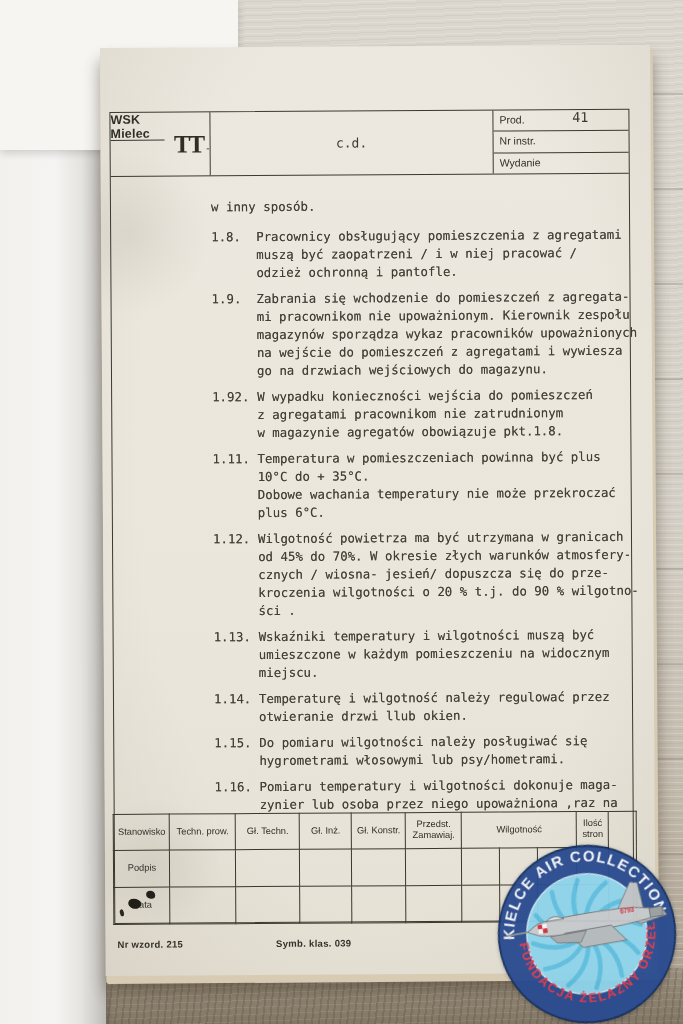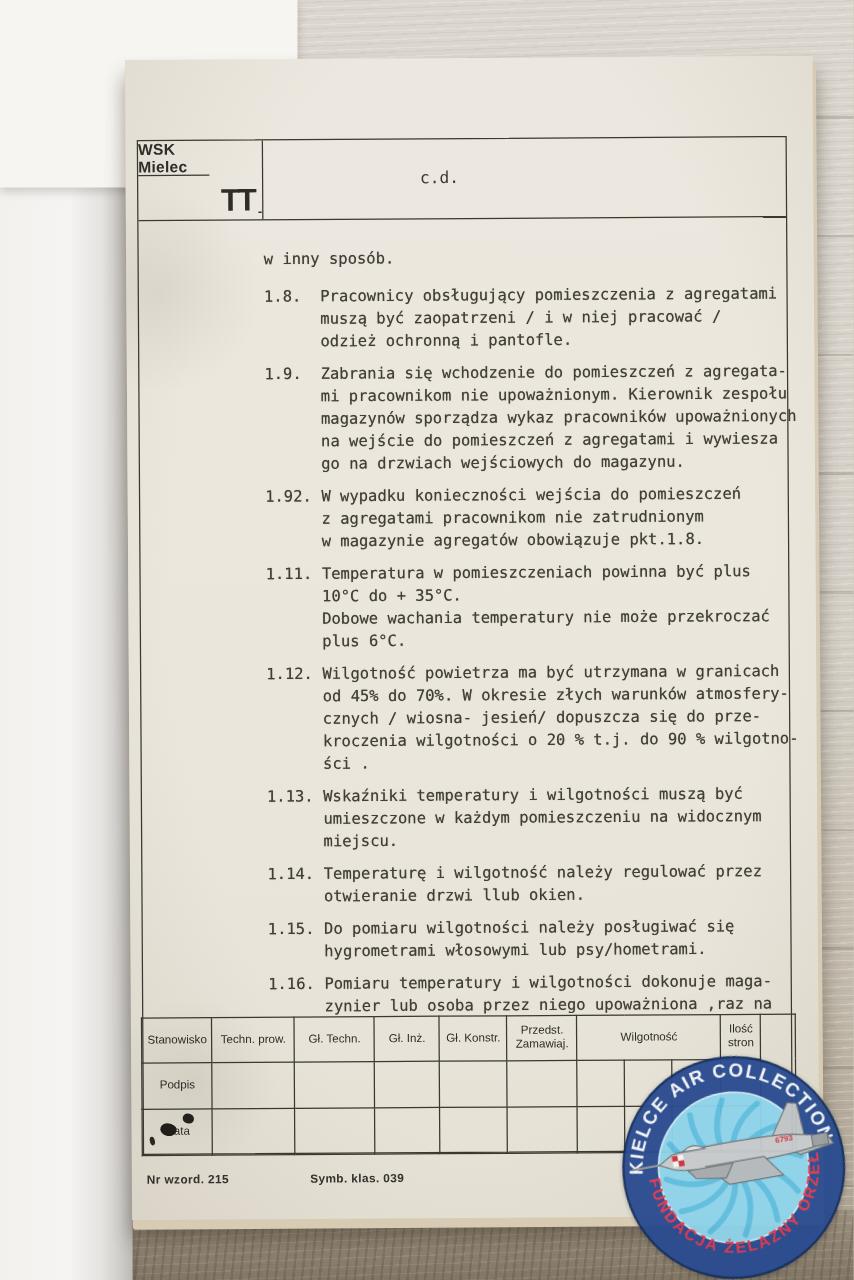--- a/index.html
+++ b/index.html
@@ -41,22 +41,22 @@
 
   
   .frame { position:absolute; left:9px; top:64px; width:520px; height:812px;
     border:1.6px solid #3a382f; color:#2f2d27; }
 
   .header-grid { display:grid; grid-template-columns:100px 1fr 136px; height:64px;
     border-bottom:1.6px solid #3a382f; }
   .h-left { border-right:1.6px solid #3a382f; display:flex; flex-direction:row; }
   .wsk { height:28px; border-bottom:1.6px solid #3a382f; display:flex; align-items:center;
     justify-content:center; font-weight:bold; font-size:12.5px; letter-spacing:.2px; }
-  .tt { flex:1; display:flex; align-items:flex-end; padding-left:9px;
-    font-family:Liberation Sans, sans-serif; font-weight:bold; font-size:25px; letter-spacing:-2px; }
+  .tt { flex:1; display:flex; align-items:center; padding-left:9px;
+    font-family:Liberation Serif, serif; font-weight:bold; font-size:25px; letter-spacing:-2px; }
   .tt .suffix { font-size:10px; font-weight:bold; margin:8px 0 0 3px; letter-spacing:0; }
   .h-center { display:flex; align-items:center; justify-content:center;
     font-family:"DejaVu Sans Mono",monospace; font-size:13px; color:#3a382f; }
   .h-right { border-left:1.6px solid #3a382f; display:flex; flex-direction:column; font-size:10.5px; }
   .h-row { flex:1; border-bottom:1.6px solid #3a382f; padding:3px 0 0 6px; position:relative; }
   .h-row:last-child { border-bottom:none; }
   .prod-val { position:absolute; right:40px; top:-1px;
     font-family:"DejaVu Sans Mono",monospace; font-size:13.5px; color:#3a382f; }
 
   
@@ -74,21 +74,21 @@
   table.approval td { border:1.4px solid #3a382f; font-size:9.3px; text-align:center;
     vertical-align:middle; padding:0; white-space:pre-line; line-height:1.15; overflow:hidden; }
   td.rowlabel { text-align:left; padding-left:6px; font-size:10px; }
   td.otrz { font-size:11px; }
   td.ilosc { font-size:8.6px;border-radius:16px; }
   td.nine { font-family:"DejaVu Serif",serif; font-style:italic; font-size:16px;
     vertical-align:top; padding-top:6px; color:#3a382f; }
 
   .footnote { position:absolute; left:12px; top:891px; font-size:9.5px; font-weight:bold;
     color:#33312b; letter-spacing:.3px; }
-  .footnote .sym { margin-left:62px; }
+  .footnote .sym { margin-left:90px; }
   .blot { position:absolute; left:23px; top:851px; width:13px; height:10px; background:#201e19;
     border-radius:55% 45% 60% 50%; transform:rotate(18deg); }
   .blot::after { content:""; position:absolute; left:-5px; top:14px; width:4px; height:7px;
     background:#2a281f; border-radius:50%; transform:rotate(-30deg); }
   .blot2 { position:absolute; left:41px; top:843px; width:9px; height:8px; background:#24221c;
     border-radius:50% 60% 45% 55%; }
 
   
   .stamp { position:absolute; left:496px; top:843px; width:182px; height:182px;
     transform:rotate(-10deg); opacity:.96; filter:drop-shadow(0 1px 2px rgba(0,0,0,.25)); }
@@ -108,20 +108,32 @@
 
     <div class="header-grid">
       <div class="h-left">
         <div class="wsk">WSK Mielec</div>
         <div class="tt">
           <span>TT</span>
             <span class="suffix">-</span>
         </div>
       </div>
       <div class="h-center">c.d.</div>
+      <div class="h-right">
+        <div class="h-row">
+          <span>Prod.</span>
+          <span class="prod-val">41</span>
+        </div>
+        <div class="h-row">
+          <span>Nr instr.</span>
+        </div>
+        <div class="h-row">
+          <span>Wydanie</span>
+        </div>
+      </div>
     </div>
 
     <div class="doc-body">
       <div class="intro">w inny sposób.</div>
 
       <div class="para">
         <span class="pnum">1.8.</span>
         <div class="ln">Pracownicy obsługujący pomieszczenia z agregatami</div>
         <div class="ln">muszą być zaopatrzeni / i w niej pracować /</div>
         <div class="ln">odzież ochronną i pantofle.</div>

